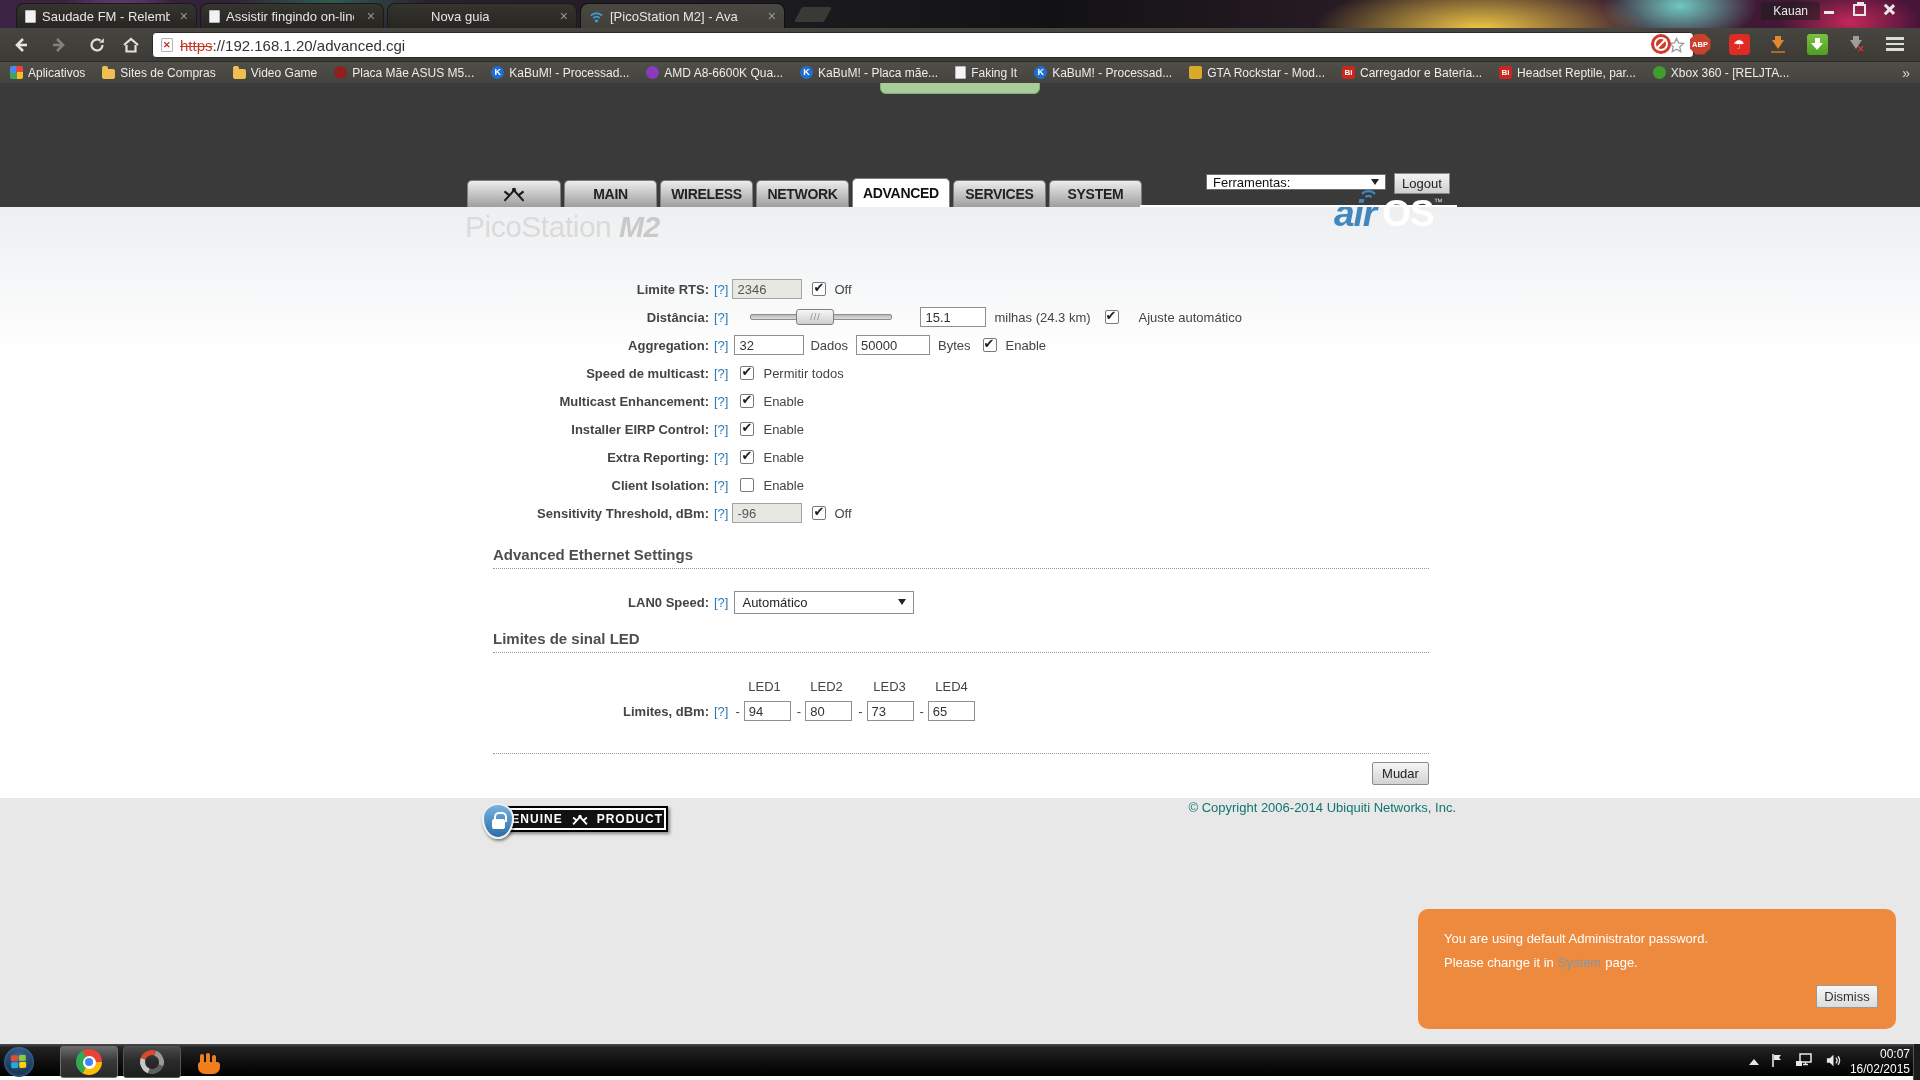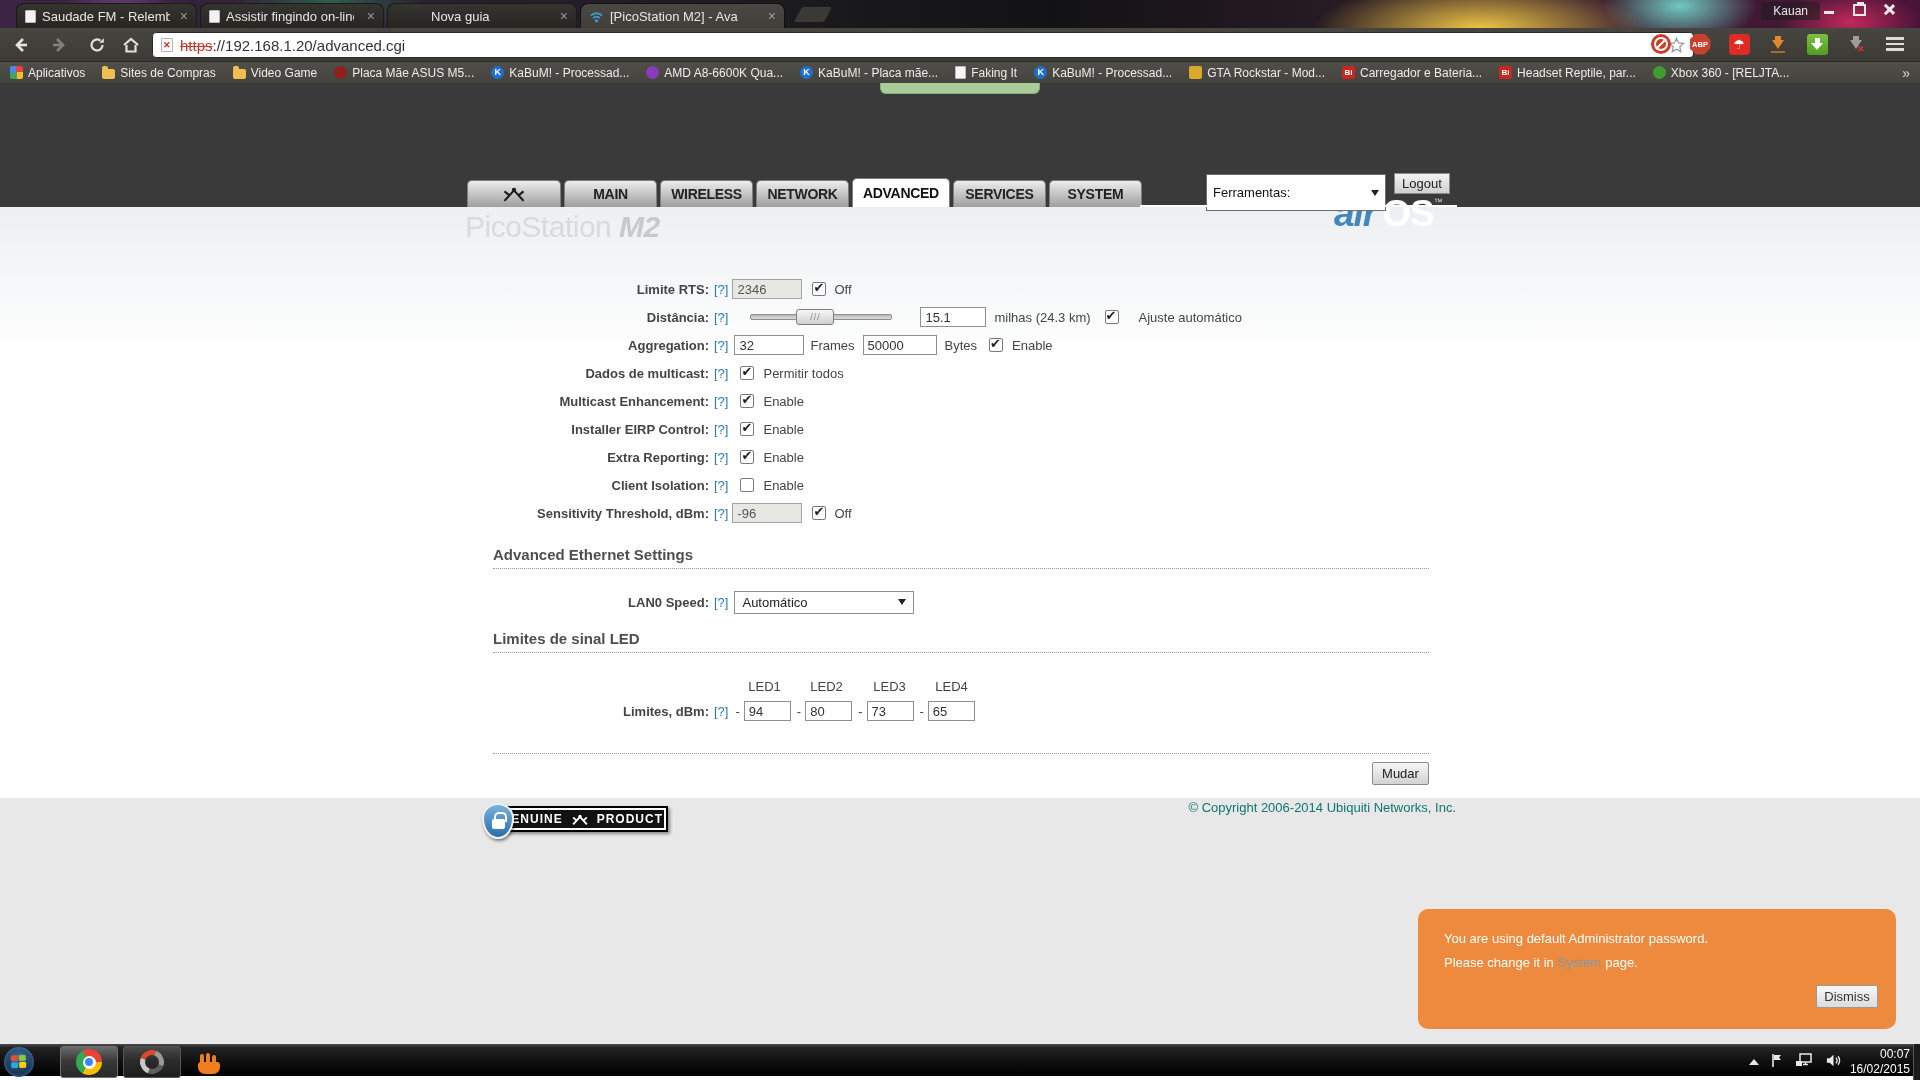--- a/index.html
+++ b/index.html
@@ -99,21 +99,21 @@
   .logo-air { color:#3f87bd; font-size:37px; font-style:italic; font-weight:bold; position:relative; letter-spacing:-1px; }
   .logo-air svg { position:absolute; right:-4px; top:-8px; }
   .logo-os { color:#fff; font-size:37px; font-weight:bold; margin-left:6px; letter-spacing:-1px; }
   .logo-tm { color:#ddd; font-size:9px; margin-top:4px; }
   .nav { position:absolute; left:467px; bottom:0; display:flex; gap:3px; align-items:flex-end; }
   .navtab { height:27px; min-width:93px; border-radius:5px 5px 0 0; border:1px solid #7d7d7d; border-bottom:none;
     background:linear-gradient(#ececec,#9e9e9e); color:#222; font-size:14px; font-weight:bold; letter-spacing:-0.3px;
     display:flex; align-items:center; justify-content:center; padding:0 10px; }
   .navtab.active { background:#fff; height:29px; color:#111; }
   .navtab.icontab { width:94px; }
-  .tools-select { position:absolute; left:1206px; top:91px; width:180px; height:37px; background:#fff;
+  .tools-select { position:absolute; left:1206px; top:91px; width:180px; height:16px; background:#fff;
     border:1px solid #6d6d6d; display:flex; align-items:center; font-size:13px; color:#111; padding:0 6px; }
   .sel-arrow { margin-left:auto; width:0; height:0; border-left:4.5px solid transparent; border-right:4.5px solid transparent; border-top:6px solid #222; }
   .logout-btn { position:absolute; left:1394px; top:90px; width:56px; height:21px;
     background:linear-gradient(#f3f3f3,#cfcfcf); border:1px solid #8a8a8a; font-size:13px; color:#222;
     font-family:"Liberation Sans",sans-serif; }
   .header-line { position:absolute; left:1140px; bottom:0; width:317px; height:2px; background:#fff; }
 
   
   .sec-h { position:absolute; left:493px; width:936px; color:#4f4f4f; font-size:15px; font-weight:bold;
     border-bottom:1px dotted #9a9a9a; padding-bottom:5px; }
@@ -420,30 +420,30 @@
       <span style="margin-left:8px;">milhas (24.3 km)</span>
       <span class="cb" style="margin-left:14px;">
           <span class="check">✔</span>
         </span>
       <span style="margin-left:20px;">Ajuste automático</span>
     </div>
     <div class="row">
       <span class="lbl">Aggregation:</span>
       <a class="help" href="#">[?]</a>
       <input class="txt" style="margin-left: 6px; width: 70px;" value="32">
-      <span style="margin-left:6px;">Frames</span>
+      <span style="margin-left:6px;">Dados</span>
       <input class="txt" style="margin-left: 8px; width: 74px;" value="50000">
       <span style="margin-left:8px;">Bytes</span>
       <span class="cb" style="margin-left:12px;">
           <span class="check">✔</span>
         </span>
       <span style="margin-left:9px;">Enable</span>
     </div>
     <div class="row">
-      <span class="lbl">Dados de multicast:</span>
+      <span class="lbl">Speed de multicast:</span>
       <a class="help" href="#">[?]</a>
       <span class="cb" style="margin-left:12px;">
           <span class="check">✔</span>
         </span>
       <span style="margin-left:9px;">Permitir todos</span>
     </div>
     <div class="row">
       <span class="lbl">Multicast Enhancement:</span>
       <a class="help" href="#">[?]</a>
       <span class="cb" style="margin-left:12px;">

